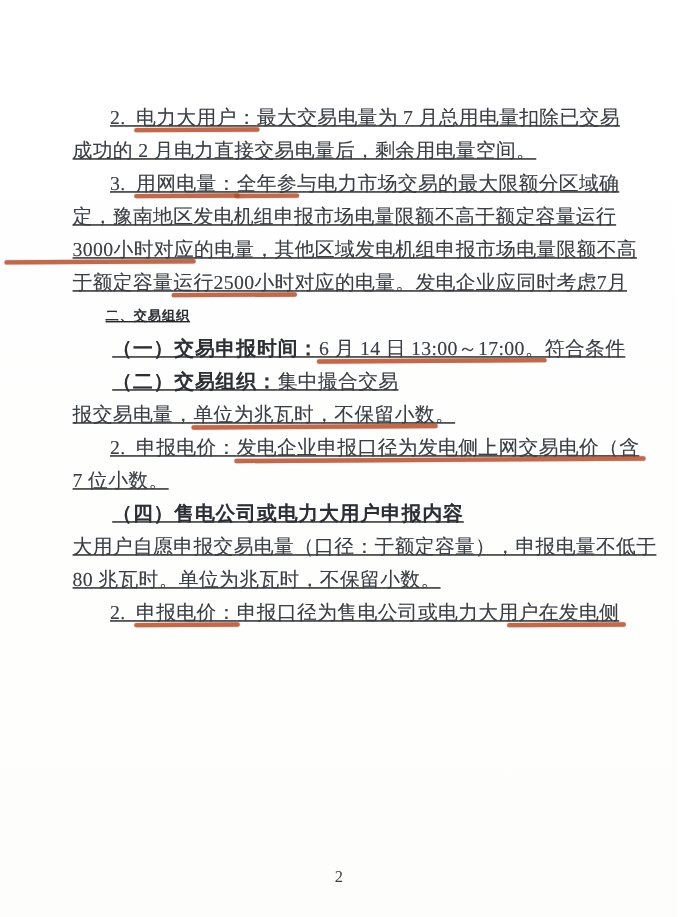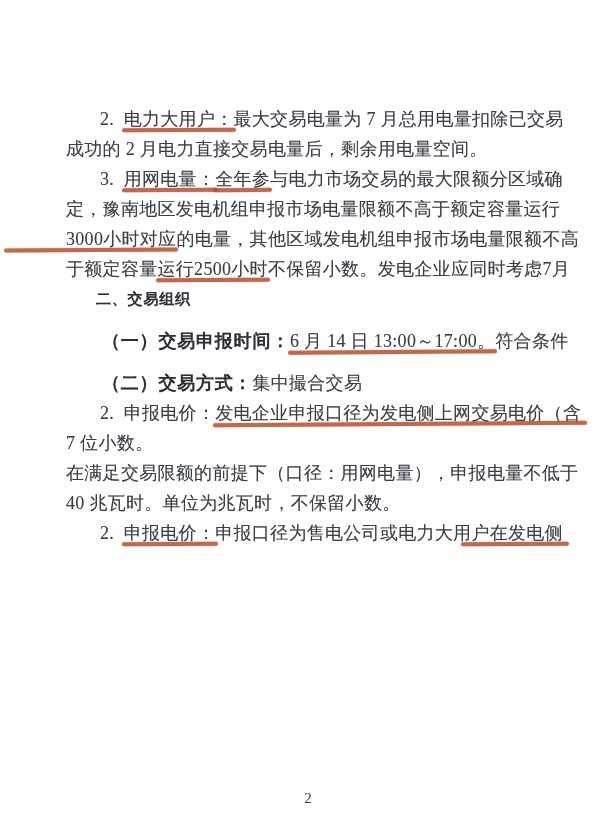--- a/index.html
+++ b/index.html
@@ -10,35 +10,36 @@
     overflow: hidden;
     font-family: "Liberation Serif", "DejaVu Serif", serif;
   }
   .page {
     position: relative;
     width: 616px; height: 834px;
     background: linear-gradient(180deg, #ffffff 0%, #fdfdfc 100%);
   }
   .text-block {
     position: absolute;
-    left: 66px; top: 104px;
+    left: 66px; top: 92px;
     width: 510px;
+    text-decoration: underline;
   }
   .line {
     height: 30px;
     line-height: 30px;
     font-size: 18px;
     white-space: pre;
     color: #3a3e45;
     letter-spacing: 0.3px;
     text-shadow: 0 0 0.5px rgba(60,64,70,0.35);
   }
   .line[data-type="item"] { padding-left: 34px; }
-  .line[data-type="head"] { padding-left: 36px; margin-top: 12px; }
-  .line[data-type="sec"]  { padding-left: 30px; font-size: 15px; }
+  .line[data-type="head"] { padding-left: 36px; }
+  .line[data-type="sec"]  { padding-left: 30px; font-size: 12px; }
   .seg.b {
     font-weight: bold;
     color: #2c2f35;
     letter-spacing: 0.8px;
   }
   .seg.u { position: relative; }
   .seg.u::after {
     content: "";
     position: absolute;
     left: var(--ul-l, -2px);
@@ -63,24 +64,26 @@
 </head>
 <body>
 
 <div class="page">
   <div class="text-block" style="--ul-c: #b04a28;">
       <div class="line" data-type="item"><span class="seg">2.  </span><span class="seg u">电力大用户：</span><span class="seg">最大交易电量为 7 月总用电量扣除已交易</span></div>
       <div class="line" data-type="flow"><span class="seg">成功的 2 月电力直接交易电量后，剩余用电量空间。</span></div>
       <div class="line" data-type="item"><span class="seg">3.  </span><span class="seg u">用网电量：</span><span class="seg u">全年参</span><span class="seg">与电力市场交易的最大限额分区域确</span></div>
       <div class="line" data-type="flow"><span class="seg">定，豫南地区发电机组申报市场电量限额不高于额定容量运行</span></div>
       <div class="line" data-type="flow"><span class="seg u" style="--ul-l: -62px;">3000小时对应</span><span class="seg">的电量，其他区域发电机组申报市场电量限额不高</span></div>
-      <div class="line" data-type="flow"><span class="seg">于额定容量</span><span class="seg u">运行2500小时</span><span class="seg">不保留小数。发电企业应同时考虑7月</span></div>
+      <div class="line" data-type="flow"><span class="seg">于额定容量</span><span class="seg u">运行2500小时</span><span class="seg">对应的电量。发电企业应同时考虑7月</span></div>
       <div class="line" data-type="sec"><span class="seg b">二、交易组织</span></div>
       <div class="line" data-type="head"><span class="seg b">（一）交易申报时间：</span><span class="seg u">6 月 14 日 13:00～17:00。</span><span class="seg">符合条件</span></div>
-      <div class="line" data-type="head"><span class="seg b">（二）交易方式：</span><span class="seg">集中撮合交易</span></div>
+      <div class="line" data-type="head"><span class="seg b">（二）交易组织：</span><span class="seg">集中撮合交易</span></div>
+      <div class="line" data-type="flow"><span class="seg">报交易电量，</span><span class="seg u">单位为兆瓦时，不保留小数</span><span class="seg">。</span></div>
       <div class="line" data-type="item"><span class="seg">2.  </span><span class="seg">申报电价：</span><span class="seg u" style="--ul-r: -6px;">发电企业申报口径为发电侧上网交易电价（含</span></div>
       <div class="line" data-type="flow"><span class="seg">7 位小数。</span></div>
-      <div class="line" data-type="flow"><span class="seg">在满足交易限额的前提下（口径：用网电量），申报电量不低于</span></div>
-      <div class="line" data-type="flow"><span class="seg">40 兆瓦时。单位为兆瓦时，不保留小数。</span></div>
+      <div class="line" data-type="head"><span class="seg b">（四）售电公司或电力大用户申报内容</span></div>
+      <div class="line" data-type="flow"><span class="seg">大用户自愿申报交易电量（口径：于额定容量），申报电量不低于</span></div>
+      <div class="line" data-type="flow"><span class="seg">80 兆瓦时。单位为兆瓦时，不保留小数。</span></div>
       <div class="line" data-type="item"><span class="seg">2.  </span><span class="seg u">申报电价：</span><span class="seg">申报口径为售电公司或电力大用</span><span class="seg u" style="--ul-l: -10px; --ul-r: -6px;">户在发电侧</span></div>
     </div>
   <div class="page-number">2</div>
 </div>
 
 </body></html>

